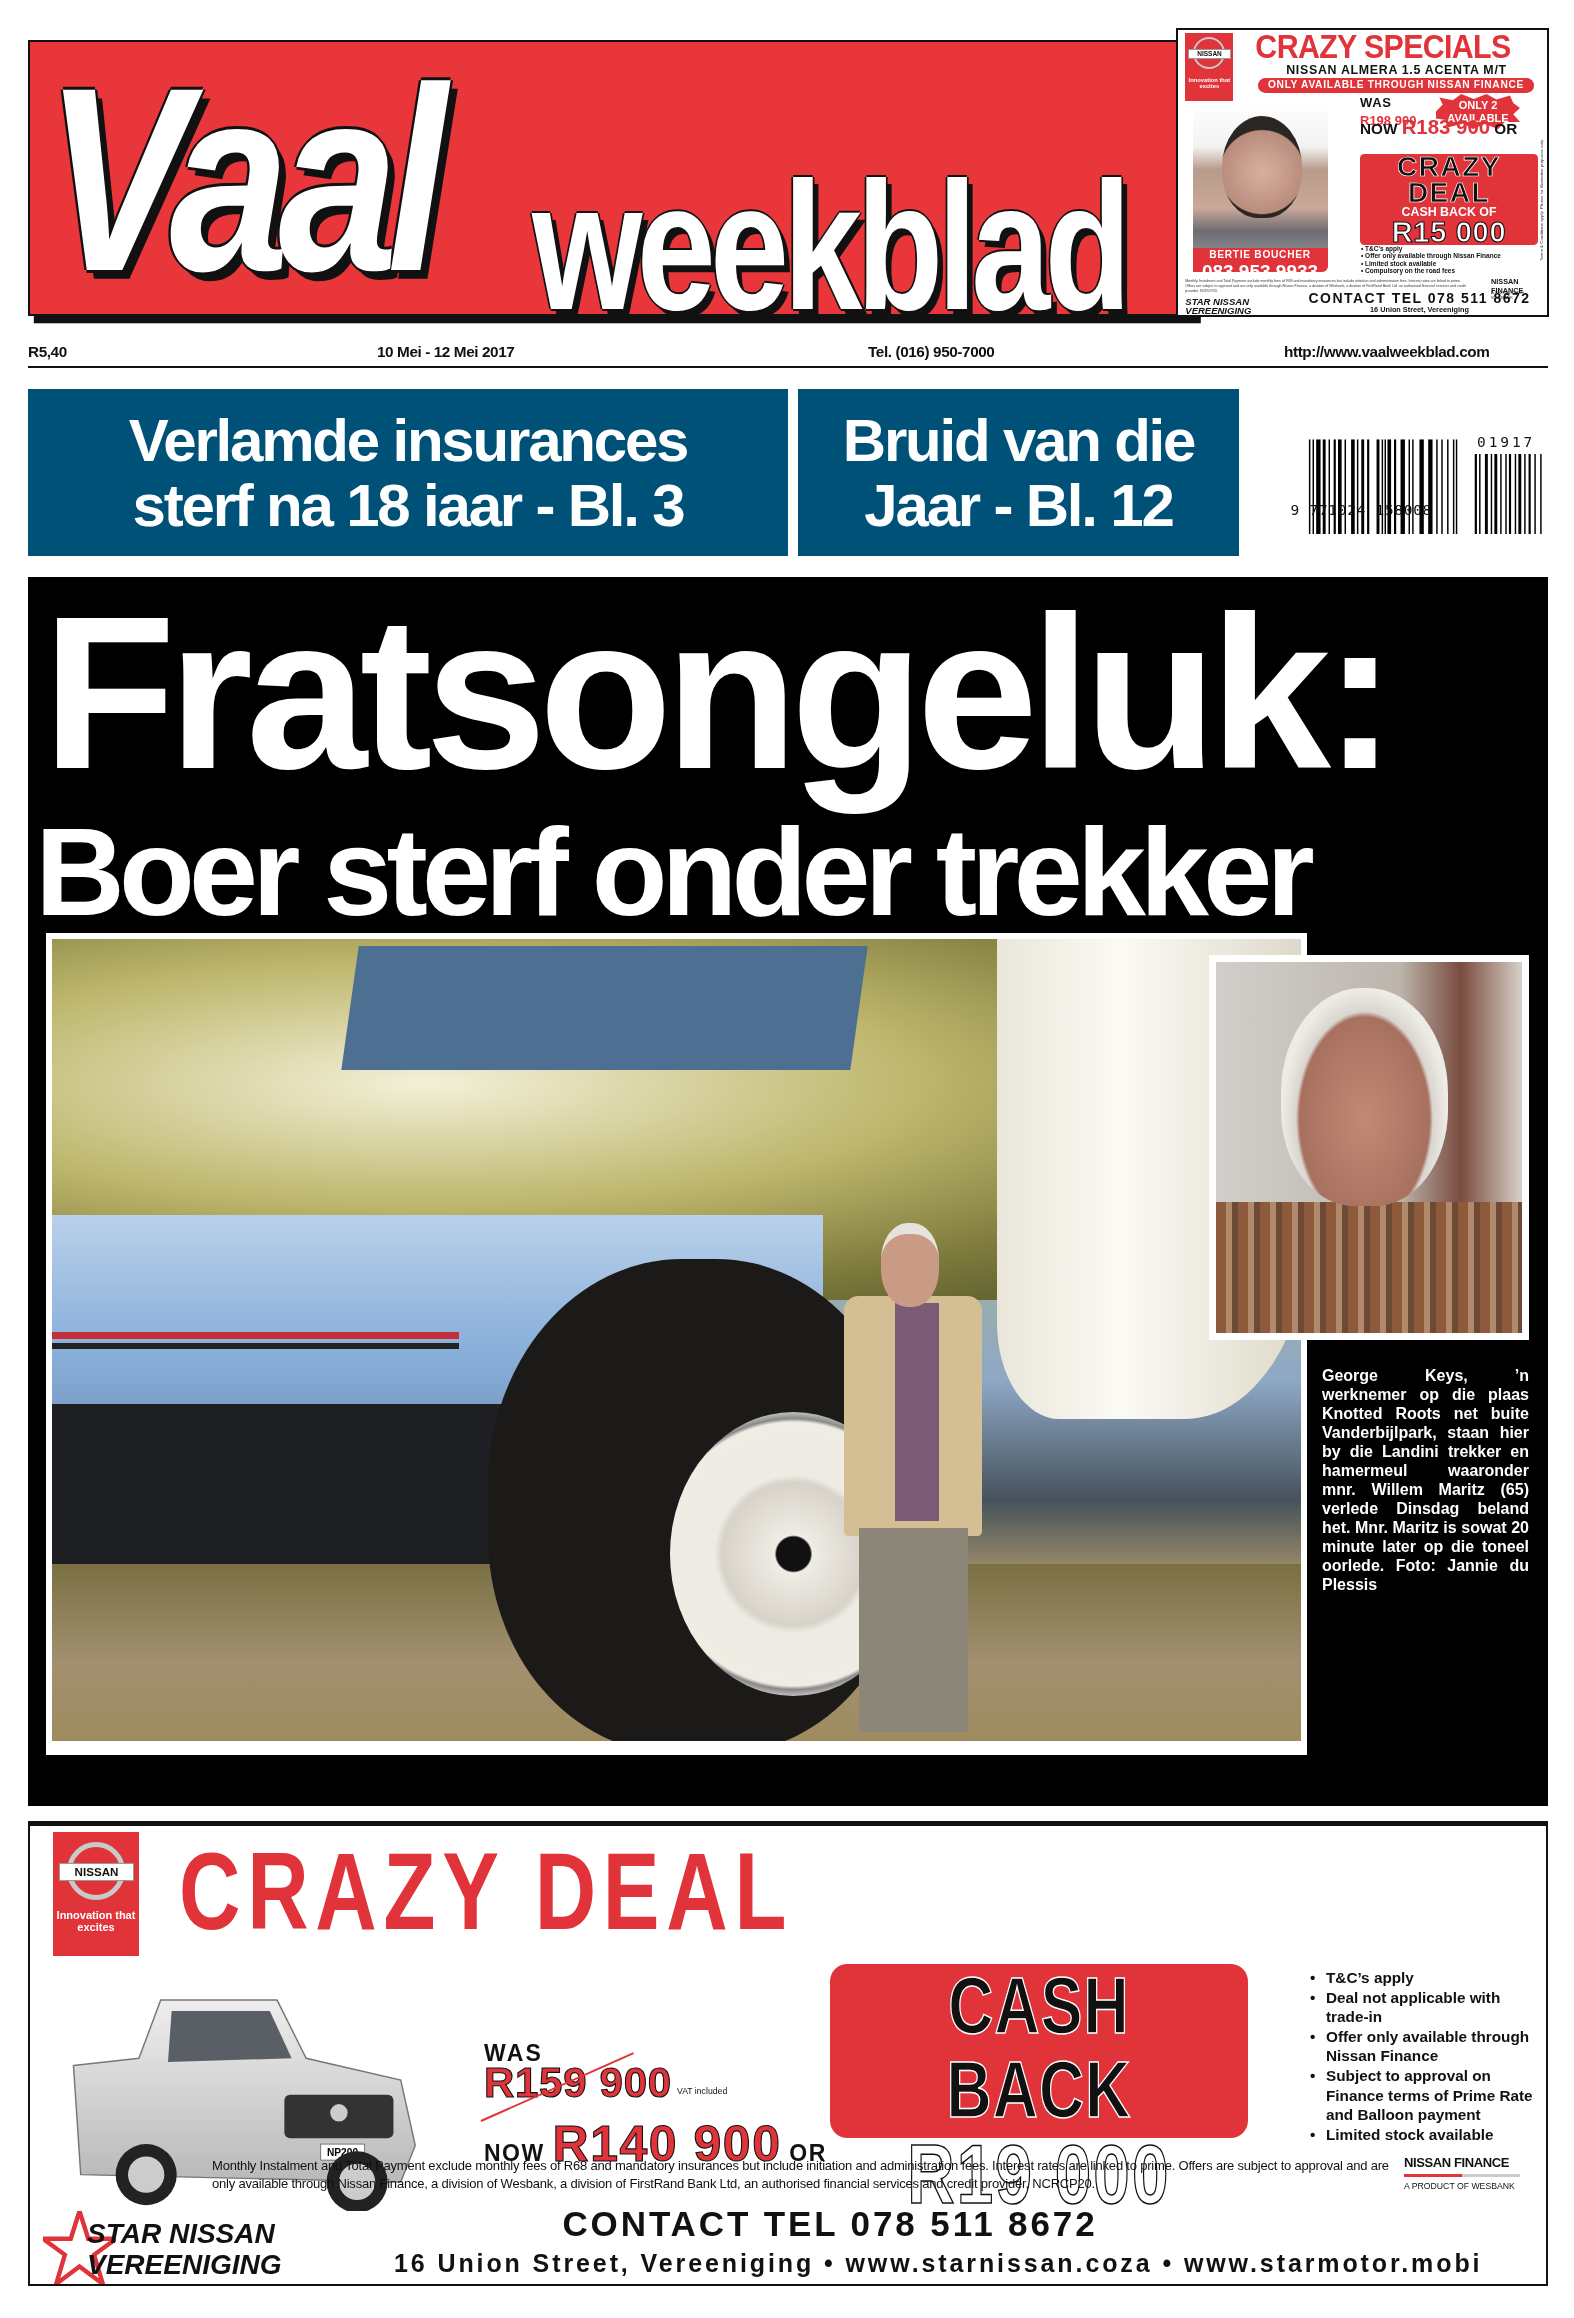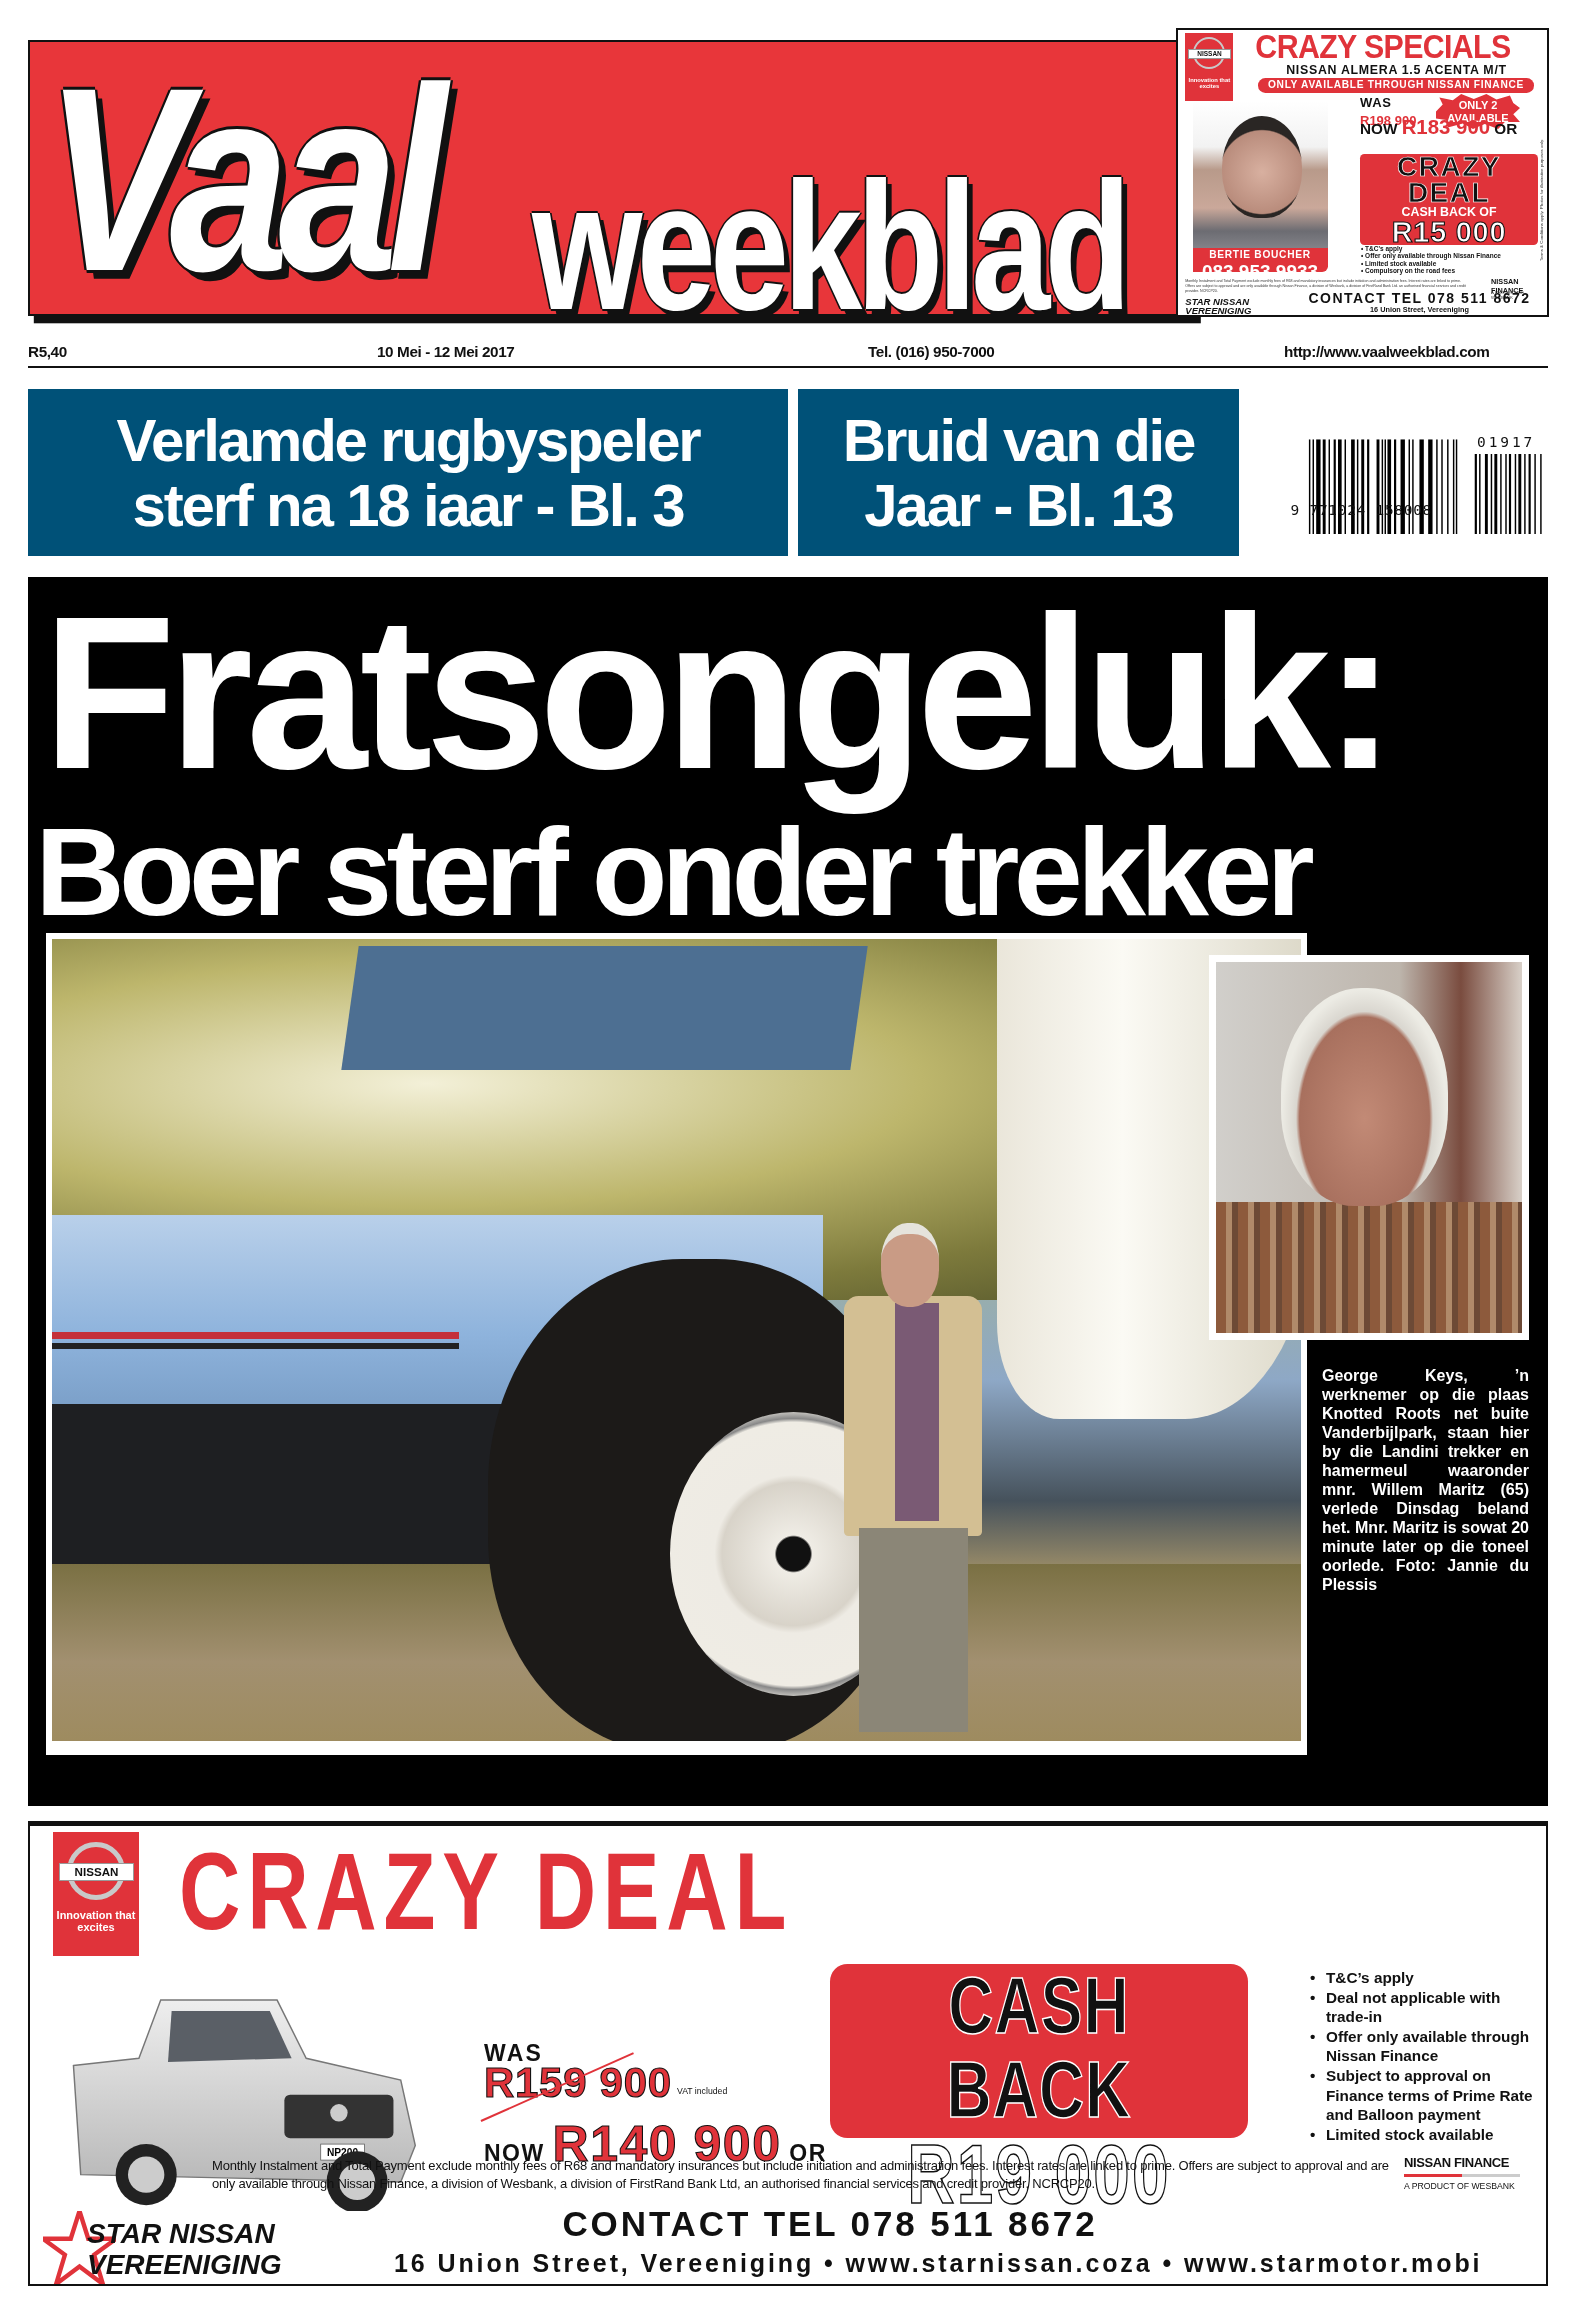--- a/index.html
+++ b/index.html
@@ -171,26 +171,26 @@
 
 <div class="abs infobar">
   <span style="left:0">R5,40</span>
   <span style="left:349px">10 Mei - 12 Mei 2017</span>
   <span style="left:840px">Tel. (016) 950-7000</span>
   <span style="left:1256px">http://www.vaalweekblad.com</span>
 </div>
 <div class="abs info-rule"></div>
 
 <div class="abs teaser" style="left:28px;width:760px;">
-  <div>Verlamde rugbyspeler</div>
+  <div>Verlamde insurances</div>
   <div>sterf na 18 iaar - Bl. 3</div>
 </div>
 <div class="abs teaser" style="left:798px;width:441px;">
   <div>Bruid van die</div>
-  <div>Jaar - Bl. 13</div>
+  <div>Jaar - Bl. 12</div>
 </div>
 
 <div class="abs barcode">
   <svg width="262" height="120" viewBox="0 0 360 165">
     <g fill="#000">
       <rect x="30" y="35" width="2" height="140"></rect>
         <rect x="35" y="35" width="2" height="140"></rect>
       <rect x="40" y="35" width="6" height="130"></rect>
         <rect x="49" y="35" width="4" height="130"></rect>
       <rect x="57" y="35" width="2" height="130"></rect>

